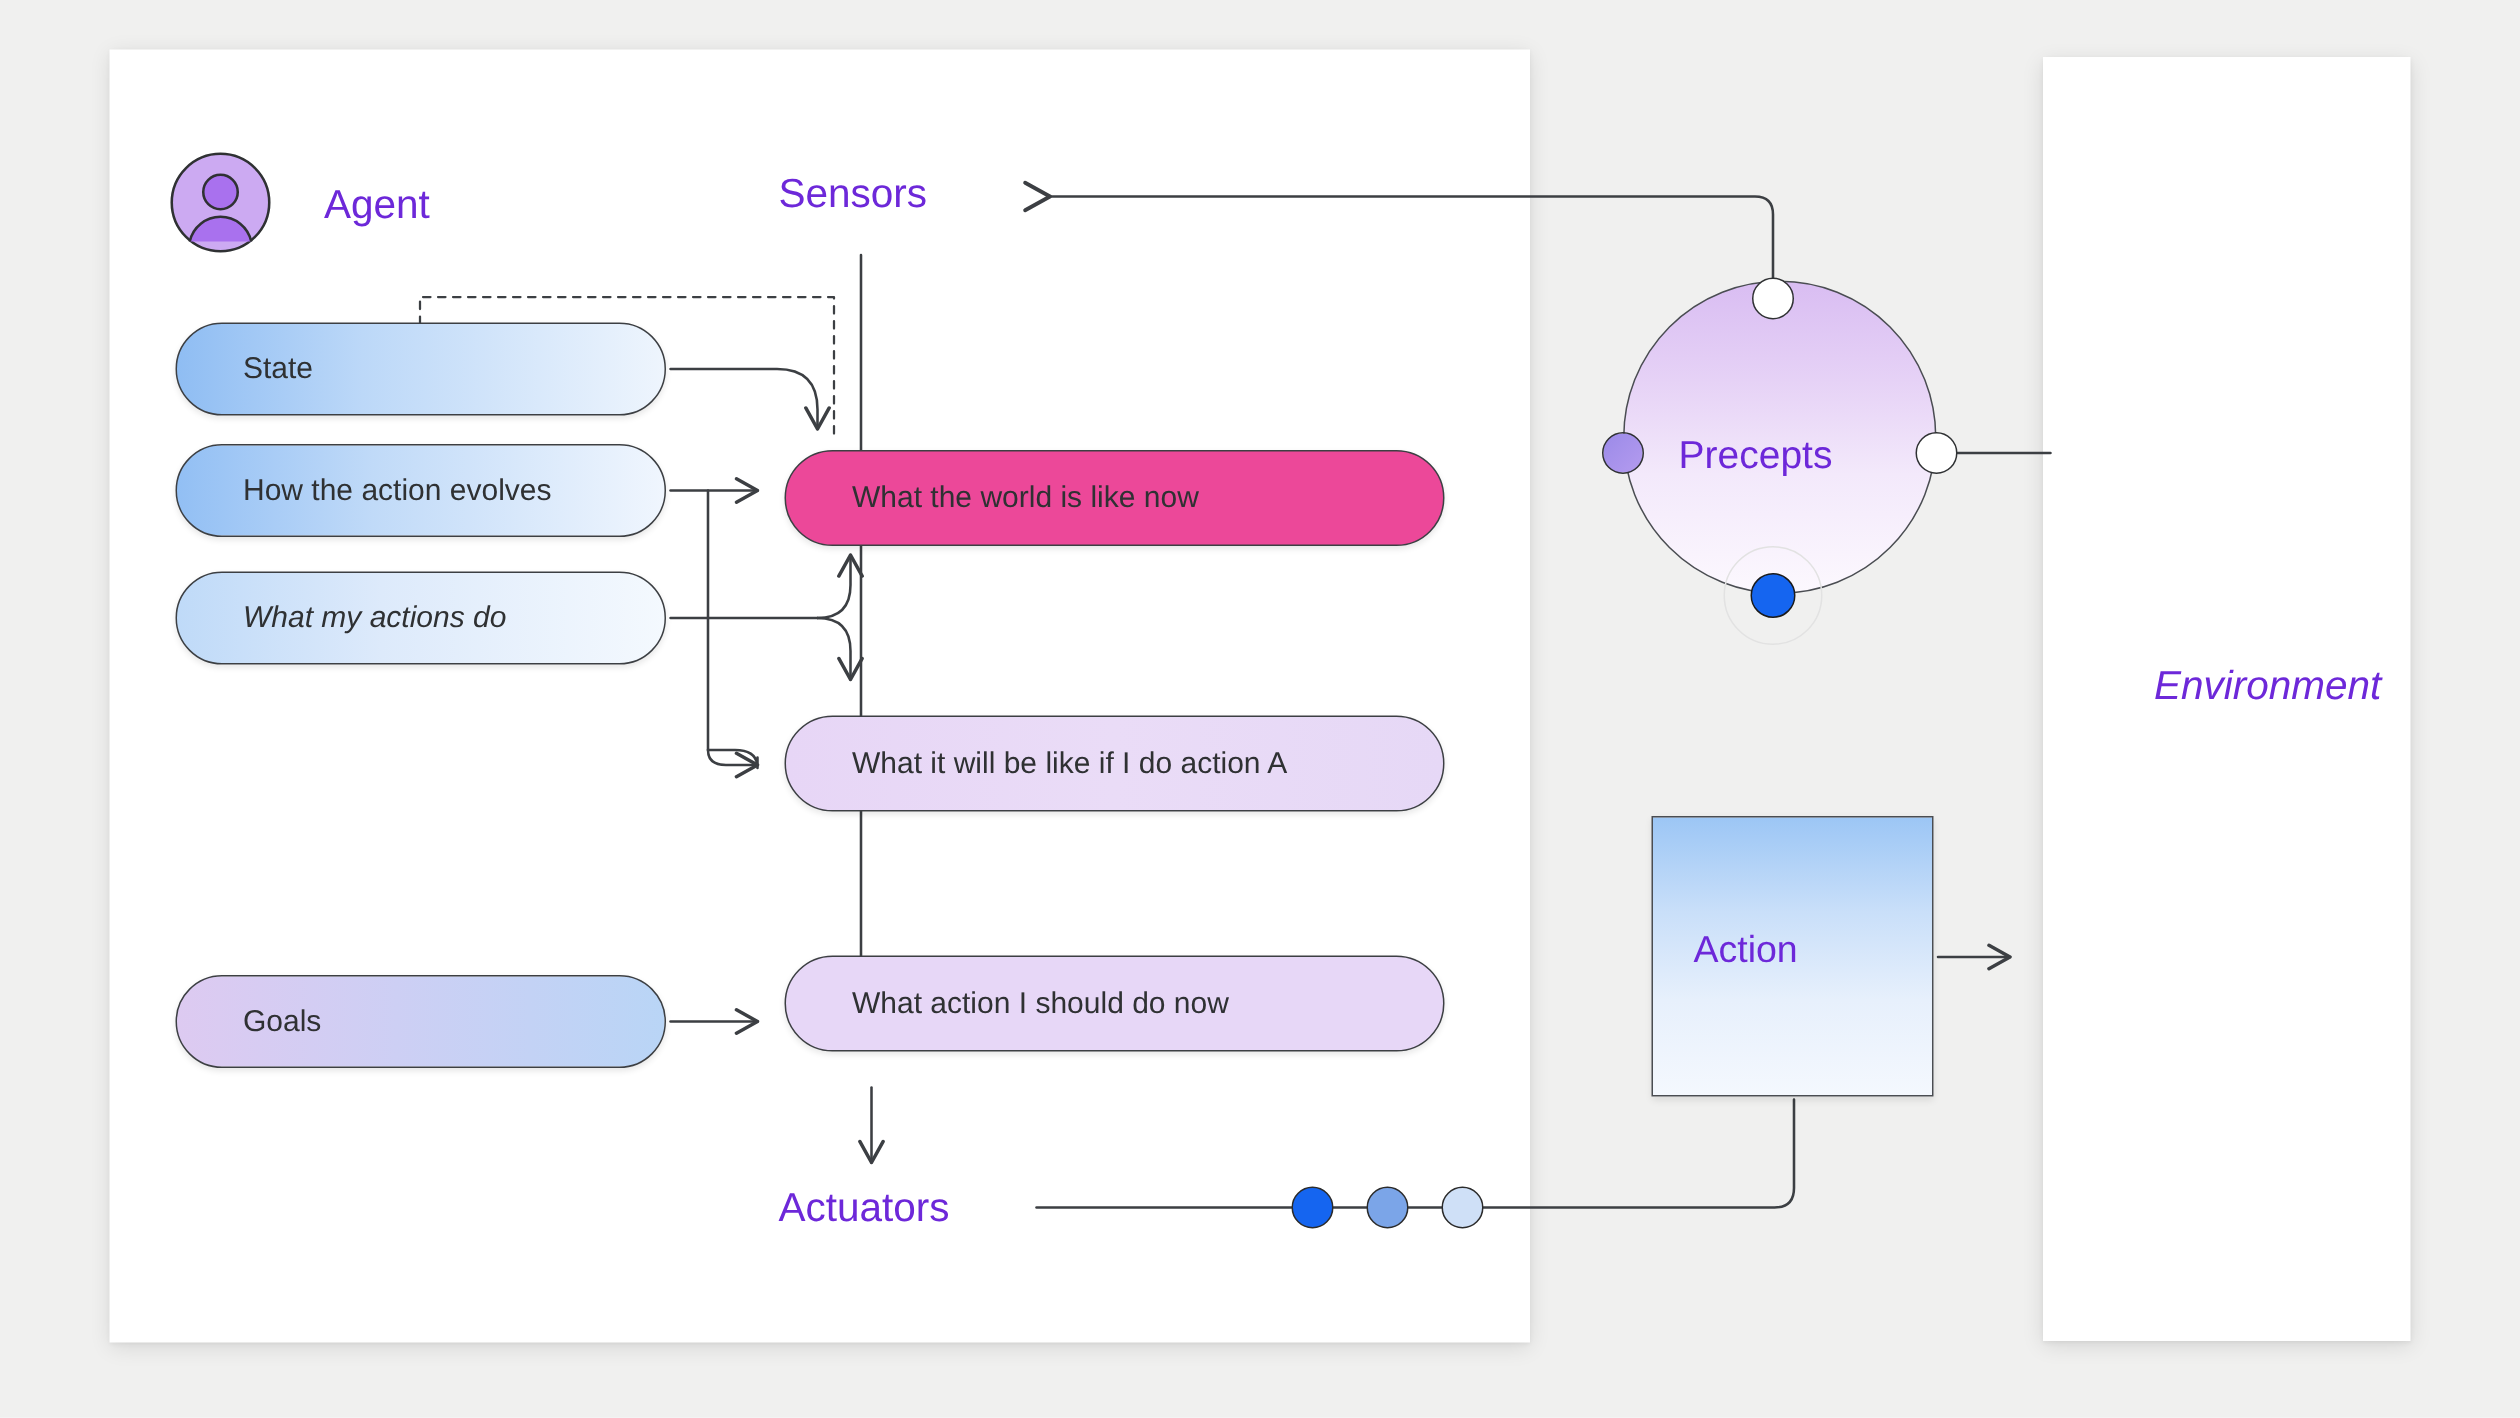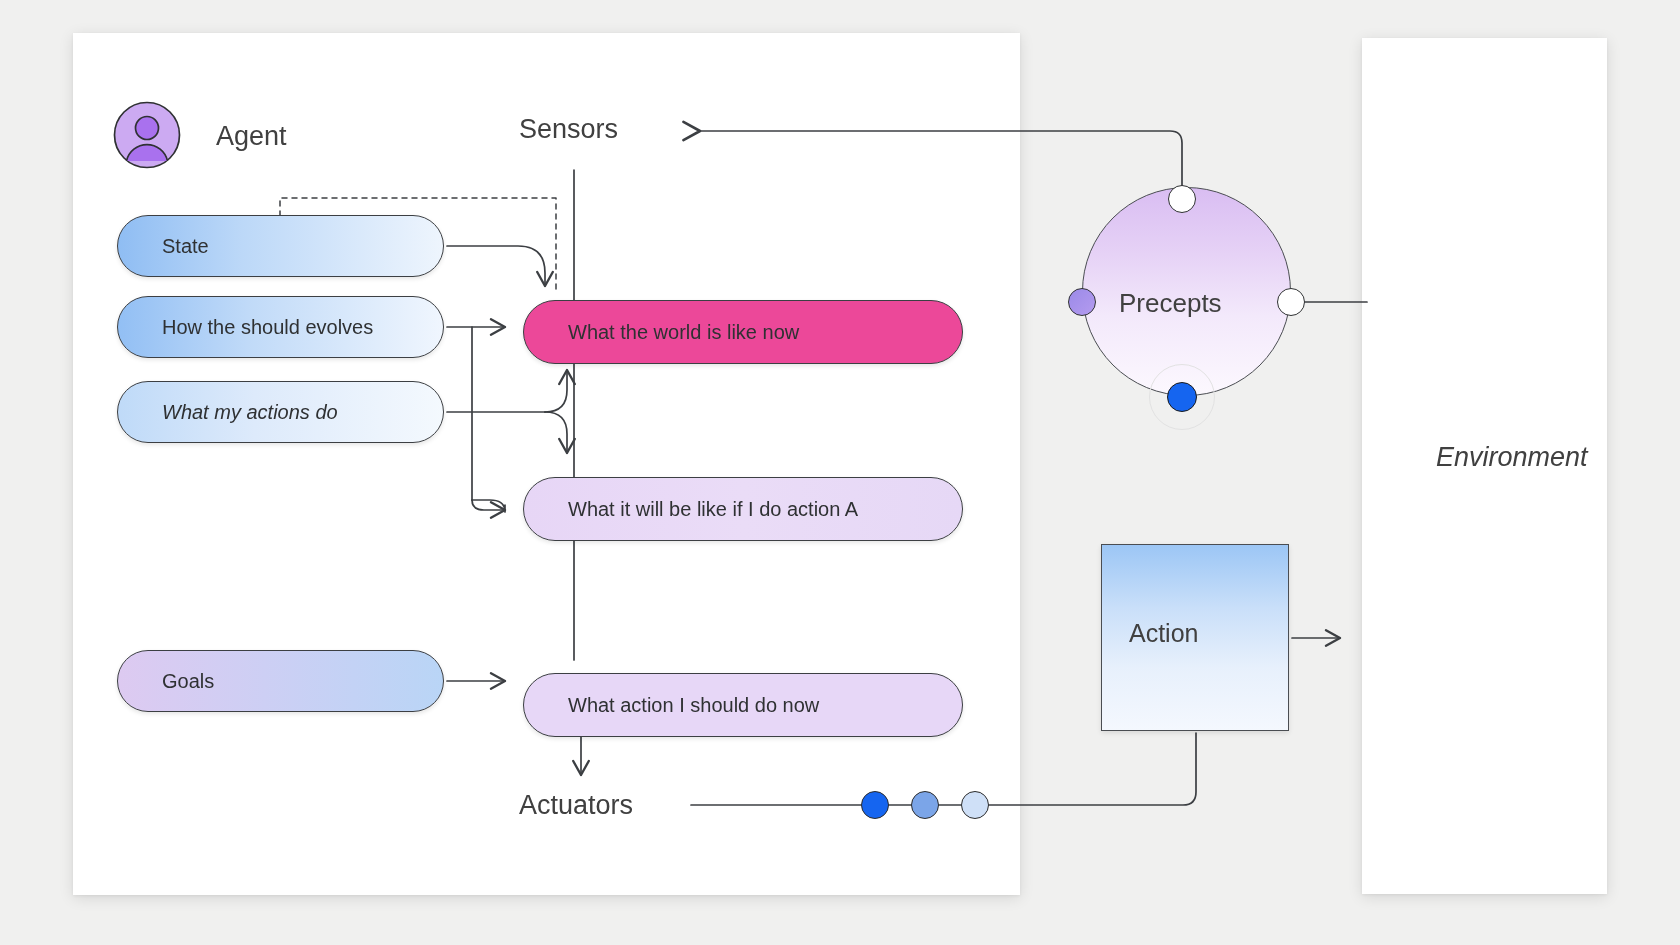--- a/index.html
+++ b/index.html
@@ -49,21 +49,21 @@
     left: 0; top: 0;
     width: 1680px;
     height: 945px;
     pointer-events: none;
     overflow: visible;
   }
 
   
   .label {
     position: absolute;
-    color: #404040;
+    color: #6d28d9;
     font-size: 27px;
     line-height: 1;
     white-space: nowrap;
     text-align: center;
   }
   #agent-label      { left: 216px; top: 123px; }
   #sensors-label    { left: 519px; top: 116px; }
   #actuators-label  { left: 519px; top: 792px; }
   #environment-label{ left: 1436px; top: 444px; font-style: italic; }
   #precepts-label   { left: 1119px; top: 290px; font-size: 26px; }
@@ -99,21 +99,21 @@
   .pill.left  { left: 117px; width: 327px; height: 62px; }
   #box-state            { top: 215px; background: linear-gradient(90deg,#8fbdf3 0%,#bcd8f8 38%,#eef5fd 100%); }
   #box-how-world        { top: 296px; background: linear-gradient(90deg,#92bff4 0%,#c0daf8 40%,#f0f6fe 100%); }
   #box-my-actions       { top: 381px; background: linear-gradient(90deg,#bfdaf8 0%,#ddeafb 42%,#f4f9fe 100%); font-style: italic; }
   #box-goals            { top: 650px; background: linear-gradient(90deg,#ddcaf1 0%,#cdcff4 45%,#b9d5f6 100%); }
 
   
   .pill.center { left: 523px; width: 440px; height: 64px; }
   #box-world-now        { top: 300px; background: #ec4899; }
   #box-if-action        { top: 477px; background: linear-gradient(90deg,#e7d6f6 0%,#eadcf7 50%,#e6d8f6 100%); }
-  #box-what-action      { top: 673px; background: #e7d7f7; }
+  #box-what-action      { top: 637px; background: #e7d7f7; }
 
   
   #precepts-circle {
     position: absolute;
     left: 1082px;
     top: 187px;
     width: 209px;
     height: 209px;
     border-radius: 50%;
     border: 1.6px solid #4a4d52;
@@ -251,21 +251,21 @@
 
   <div class="label" id="actuators-label">Actuators</div>
 
   <div class="label" id="environment-label">Environment</div>
 
   <div class="pill left" id="box-state">
     <span class="pill-text">State</span>
   </div>
 
   <div class="pill left" id="box-how-world">
-    <span class="pill-text">How the should evolves</span>
+    <span class="pill-text">How the action evolves</span>
   </div>
 
   <div class="pill left" id="box-my-actions">
     <span class="pill-text">What my actions do</span>
   </div>
 
   <div class="pill left" id="box-goals">
     <span class="pill-text">Goals</span>
   </div>
 

